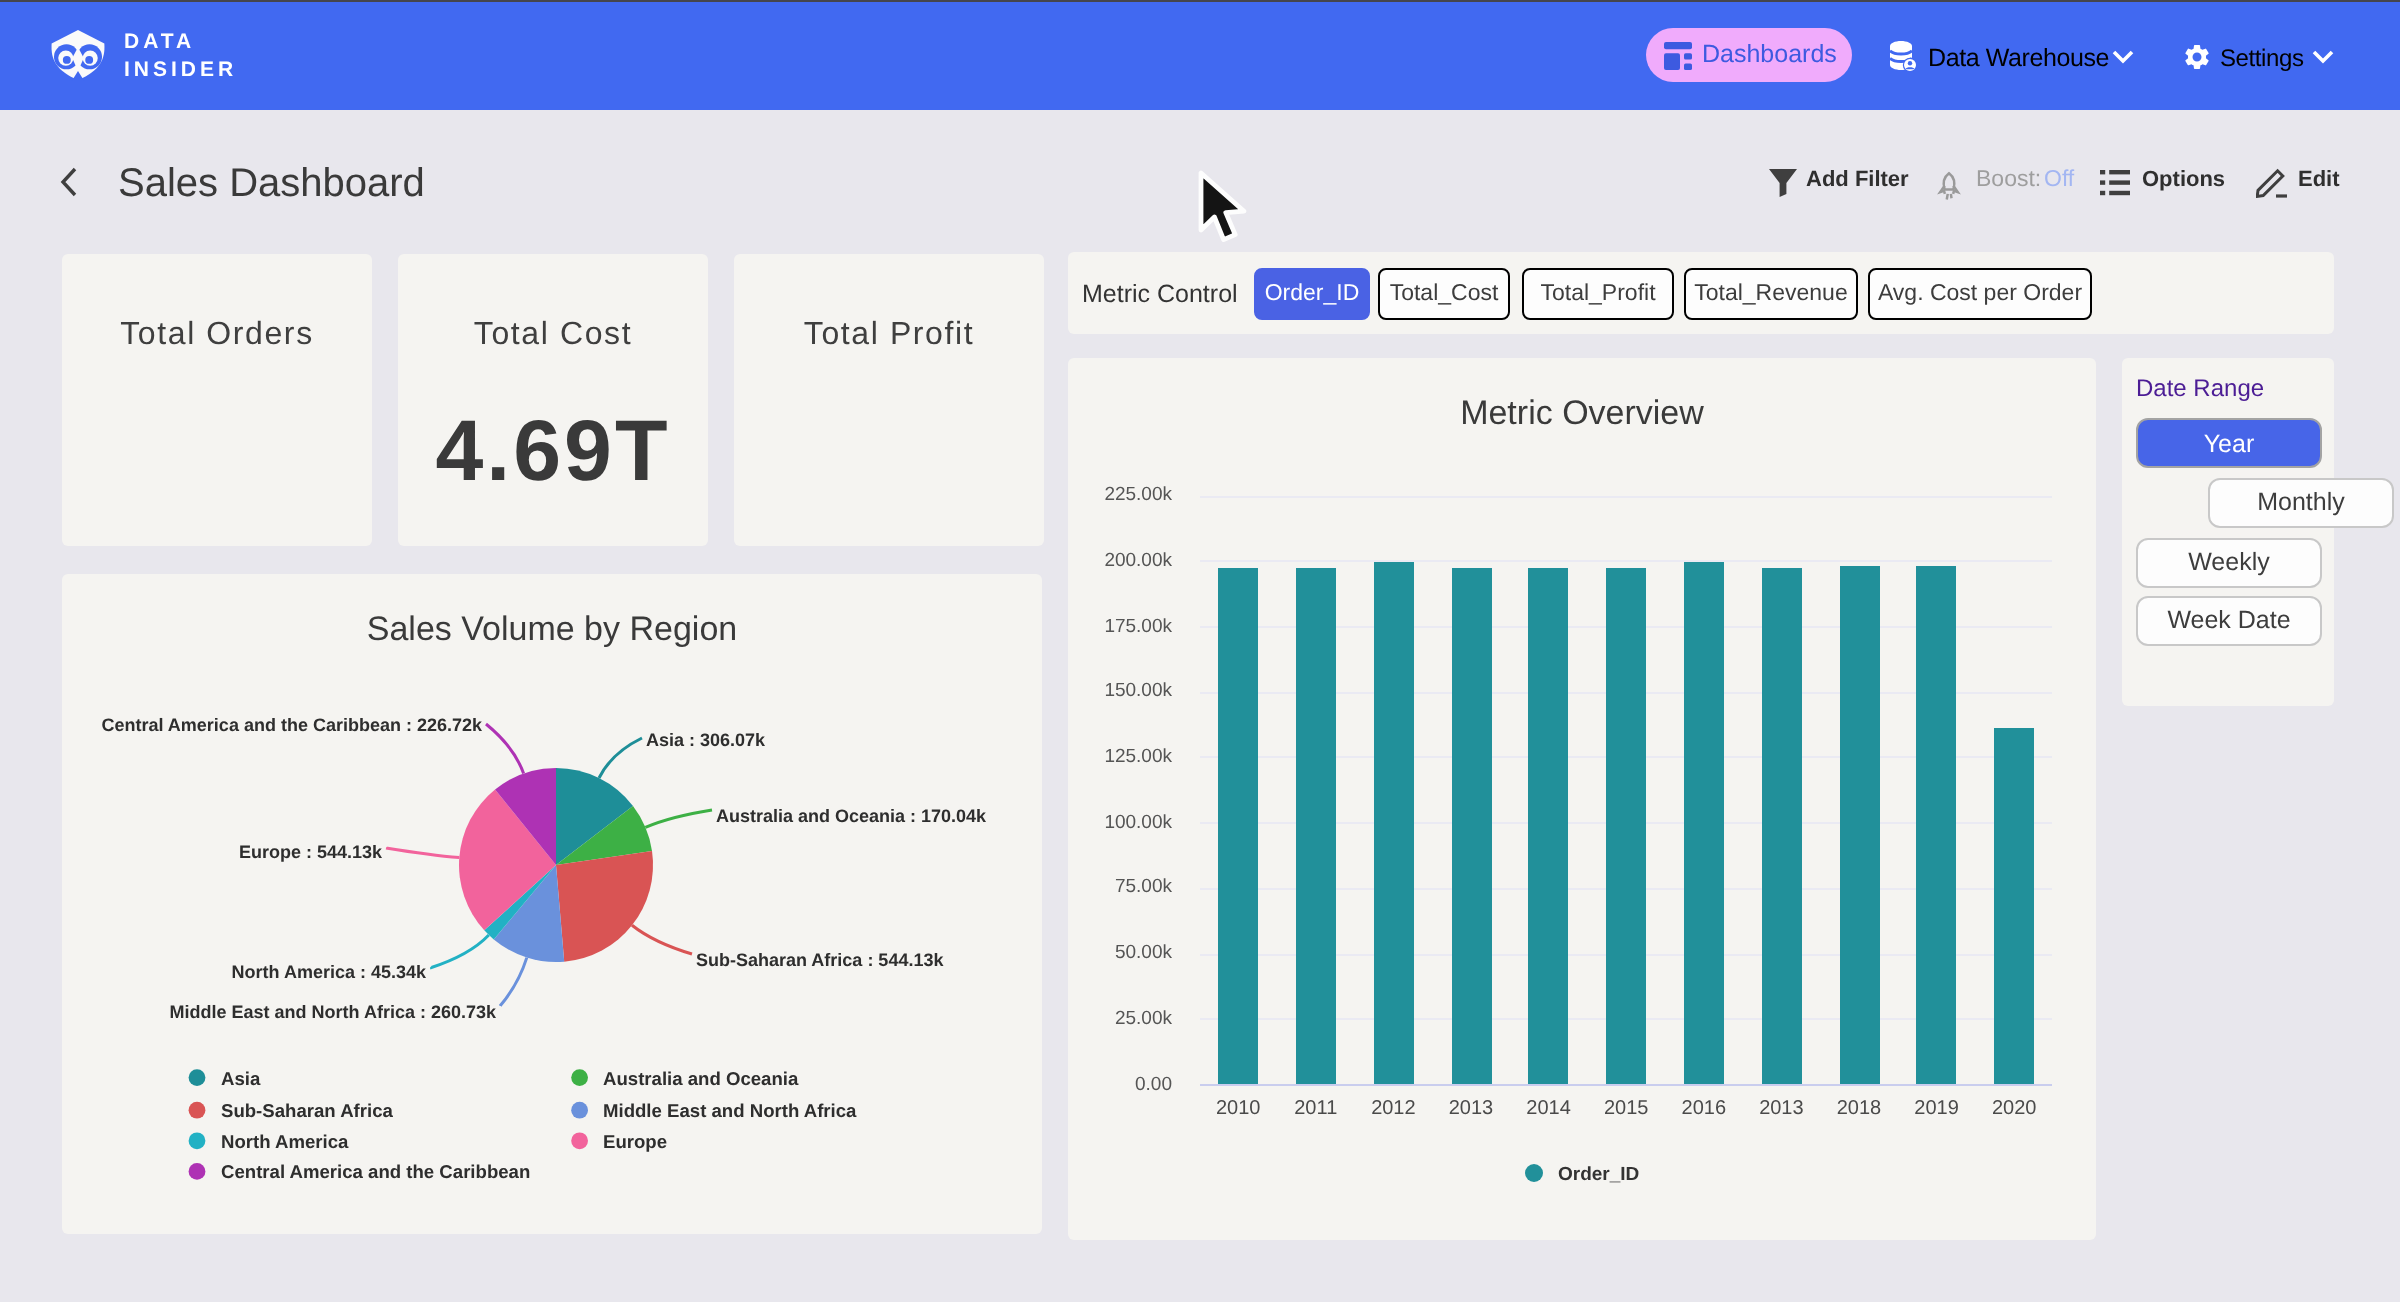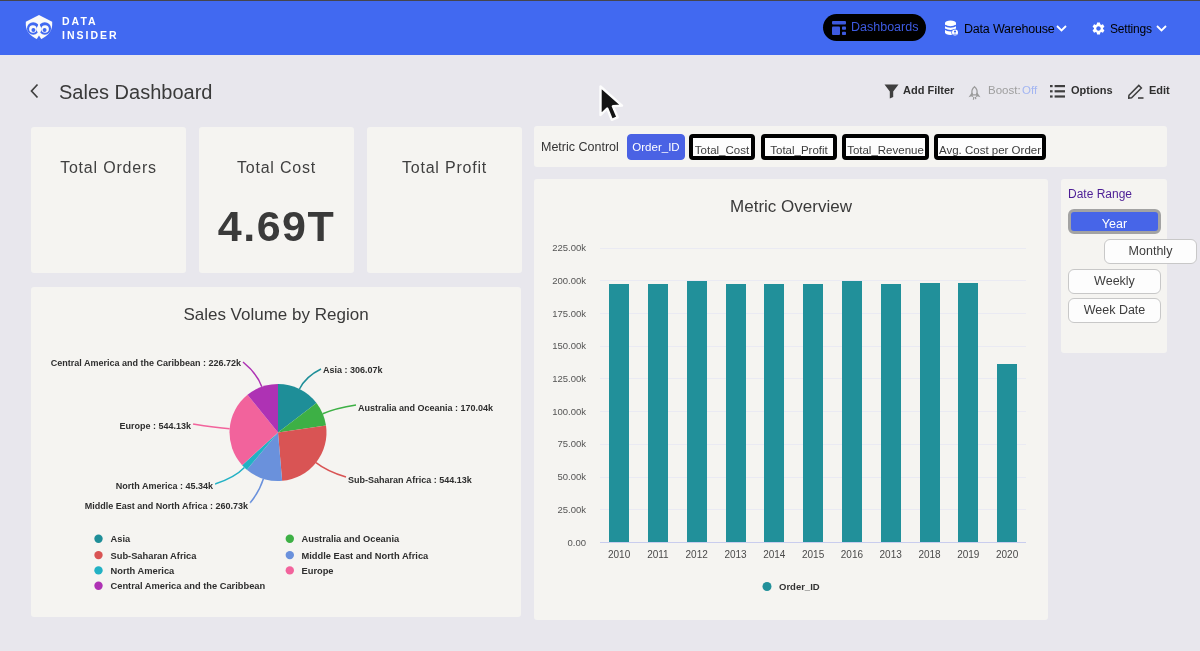--- a/index.html
+++ b/index.html
@@ -5,51 +5,51 @@
   * { margin:0; padding:0; box-sizing:border-box; }
   html,body { width:1200px; height:651px; overflow:hidden; }
   body { font-family:"Liberation Sans", sans-serif; background:#e8e7ed; position:relative; }
   .abs { position:absolute; }
   .card { position:absolute; background:#f5f4f1; border-radius:3px; }
   
   #topline { position:absolute; left:0; top:0; width:1200px; height:1px; background:#45454d; }
   #nav { position:absolute; left:0; top:1px; width:1200px; height:54px; background:#4169f1; }
   #logo { position:absolute; left:25px; top:11px; }
   .logotext { position:absolute; color:#fff; font-size:10.5px; font-weight:bold; letter-spacing:2px; }
-  #dashBtn { position:absolute; left:823px; top:13px; width:103px; height:27px; background:#000000; border-radius:13.5px; }
+  #dashBtn { position:absolute; left:823px; top:13px; width:103px; height:27px; background:#f0abfc; border-radius:13.5px; }
   #dashBtn span { position:absolute; left:28px; top:6px; color:#3d5ae0; font-size:12.5px; }
   .navitem { position:absolute; color:#000000; font-size:12.5px; letter-spacing:-0.2px; top:20.5px; }
   
   #subhdr { position:absolute; left:0; top:0; width:1200px; height:125px; }
   #backArrow { position:absolute; left:27px; top:82px; }
   #pageTitle { position:absolute; left:59px; top:81px; font-size:20px; color:#3a3a3a; }
   .tool { position:absolute; top:84px; font-size:11px; font-weight:bold; color:#2f2f2f; }
   
   .stat { position:absolute; top:127px; width:155px; height:146px; background:#f5f4f1; border-radius:3px; text-align:center; }
   .stat .t { margin-top:32px; font-size:16px; color:#3f3f3f; letter-spacing:0.8px; }
   .stat .v { margin-top:25px; font-size:43px; color:#3a3a3a; font-weight:700; letter-spacing:1.5px; }
   
   #mc { position:absolute; left:534px; top:126px; width:633px; height:41px; background:#f5f4f1; border-radius:3px; }
   #mc .lbl { position:absolute; left:7px; top:14px; font-size:12.5px; color:#333; }
-  .mbtn { position:absolute; top:134px; height:26px; border-radius:4px; background:#fdfdfd; border:4px solid #000000; color:#3d3d3d; font-size:11.5px; text-align:center; white-space:nowrap; font-family:"Liberation Sans", sans-serif; }
+  .mbtn { position:absolute; top:134px; height:26px; border-radius:4px; background:#fdfdfd; border:1px solid #000000; color:#3d3d3d; font-size:11.5px; text-align:center; white-space:nowrap; font-family:"Liberation Sans", sans-serif; }
   .mbtn.sel { background:#4a62e4; border:1px solid #4a62e4; color:#fff; }
   
   #chart { position:absolute; left:534px; top:179px; width:514px; height:441px; background:#f5f4f1; border-radius:3px; }
   #chartTitle { position:absolute; left:534px; top:197px; width:514px; text-align:center; font-size:17px; color:#3a3a3a; }
   .grid { position:absolute; left:600px; width:426px; height:1px; background:#eaeaf3; }
   #axis0 { position:absolute; left:600px; top:542px; width:426px; height:1px; background:#c9cdee; }
   .ylab { position:absolute; width:50px; text-align:right; font-size:9.5px; color:#555; }
   .bar { position:absolute; width:20px; background:#21909a; }
   .xlab { position:absolute; width:40px; text-align:center; font-size:10px; color:#4a4a4a; top:549px; }
   #legend { position:absolute; left:760px; top:579px; }
   
   #daterange { position:absolute; left:1061px; top:179px; width:106px; height:174px; background:#f5f4f1; border-radius:3px; }
   #daterange .lbl { position:absolute; left:7px; top:8px; font-size:12px; color:#4c1d95; }
   .dbtn { position:absolute; left:1068px; width:93px; height:25px; border-radius:6px; background:#fdfdfd; border:1px solid #c8c8c8; color:#3d3d3d; font-size:12.5px; text-align:center; line-height:23px; }
-  .dbtn.sel { background:#4765e8; border:3px solid #a3a3a3; color:#fff; line-height:25px; }
+  .dbtn.sel { background:#4765e8; border:1px solid #a3a3a3; color:#fff; line-height:25px; }
 </style>
 </head>
 <body>
 <div id="topline"></div>
 <div id="nav">
   <svg id="logo" width="28" height="29" viewBox="0 0 34 34">
     <path d="M17 3 L33 11.3 C33.6 21 30.5 27.5 17 33.6 C3.5 27.5 0.4 21 1 11.3 Z" fill="#fafafa"></path>
     <circle cx="10" cy="19.3" r="7.6" fill="#4169f1"></circle>
     <circle cx="24" cy="19.3" r="7.6" fill="#4169f1"></circle>
     <circle cx="9.6" cy="20.1" r="4.6" fill="#fafafa"></circle>

